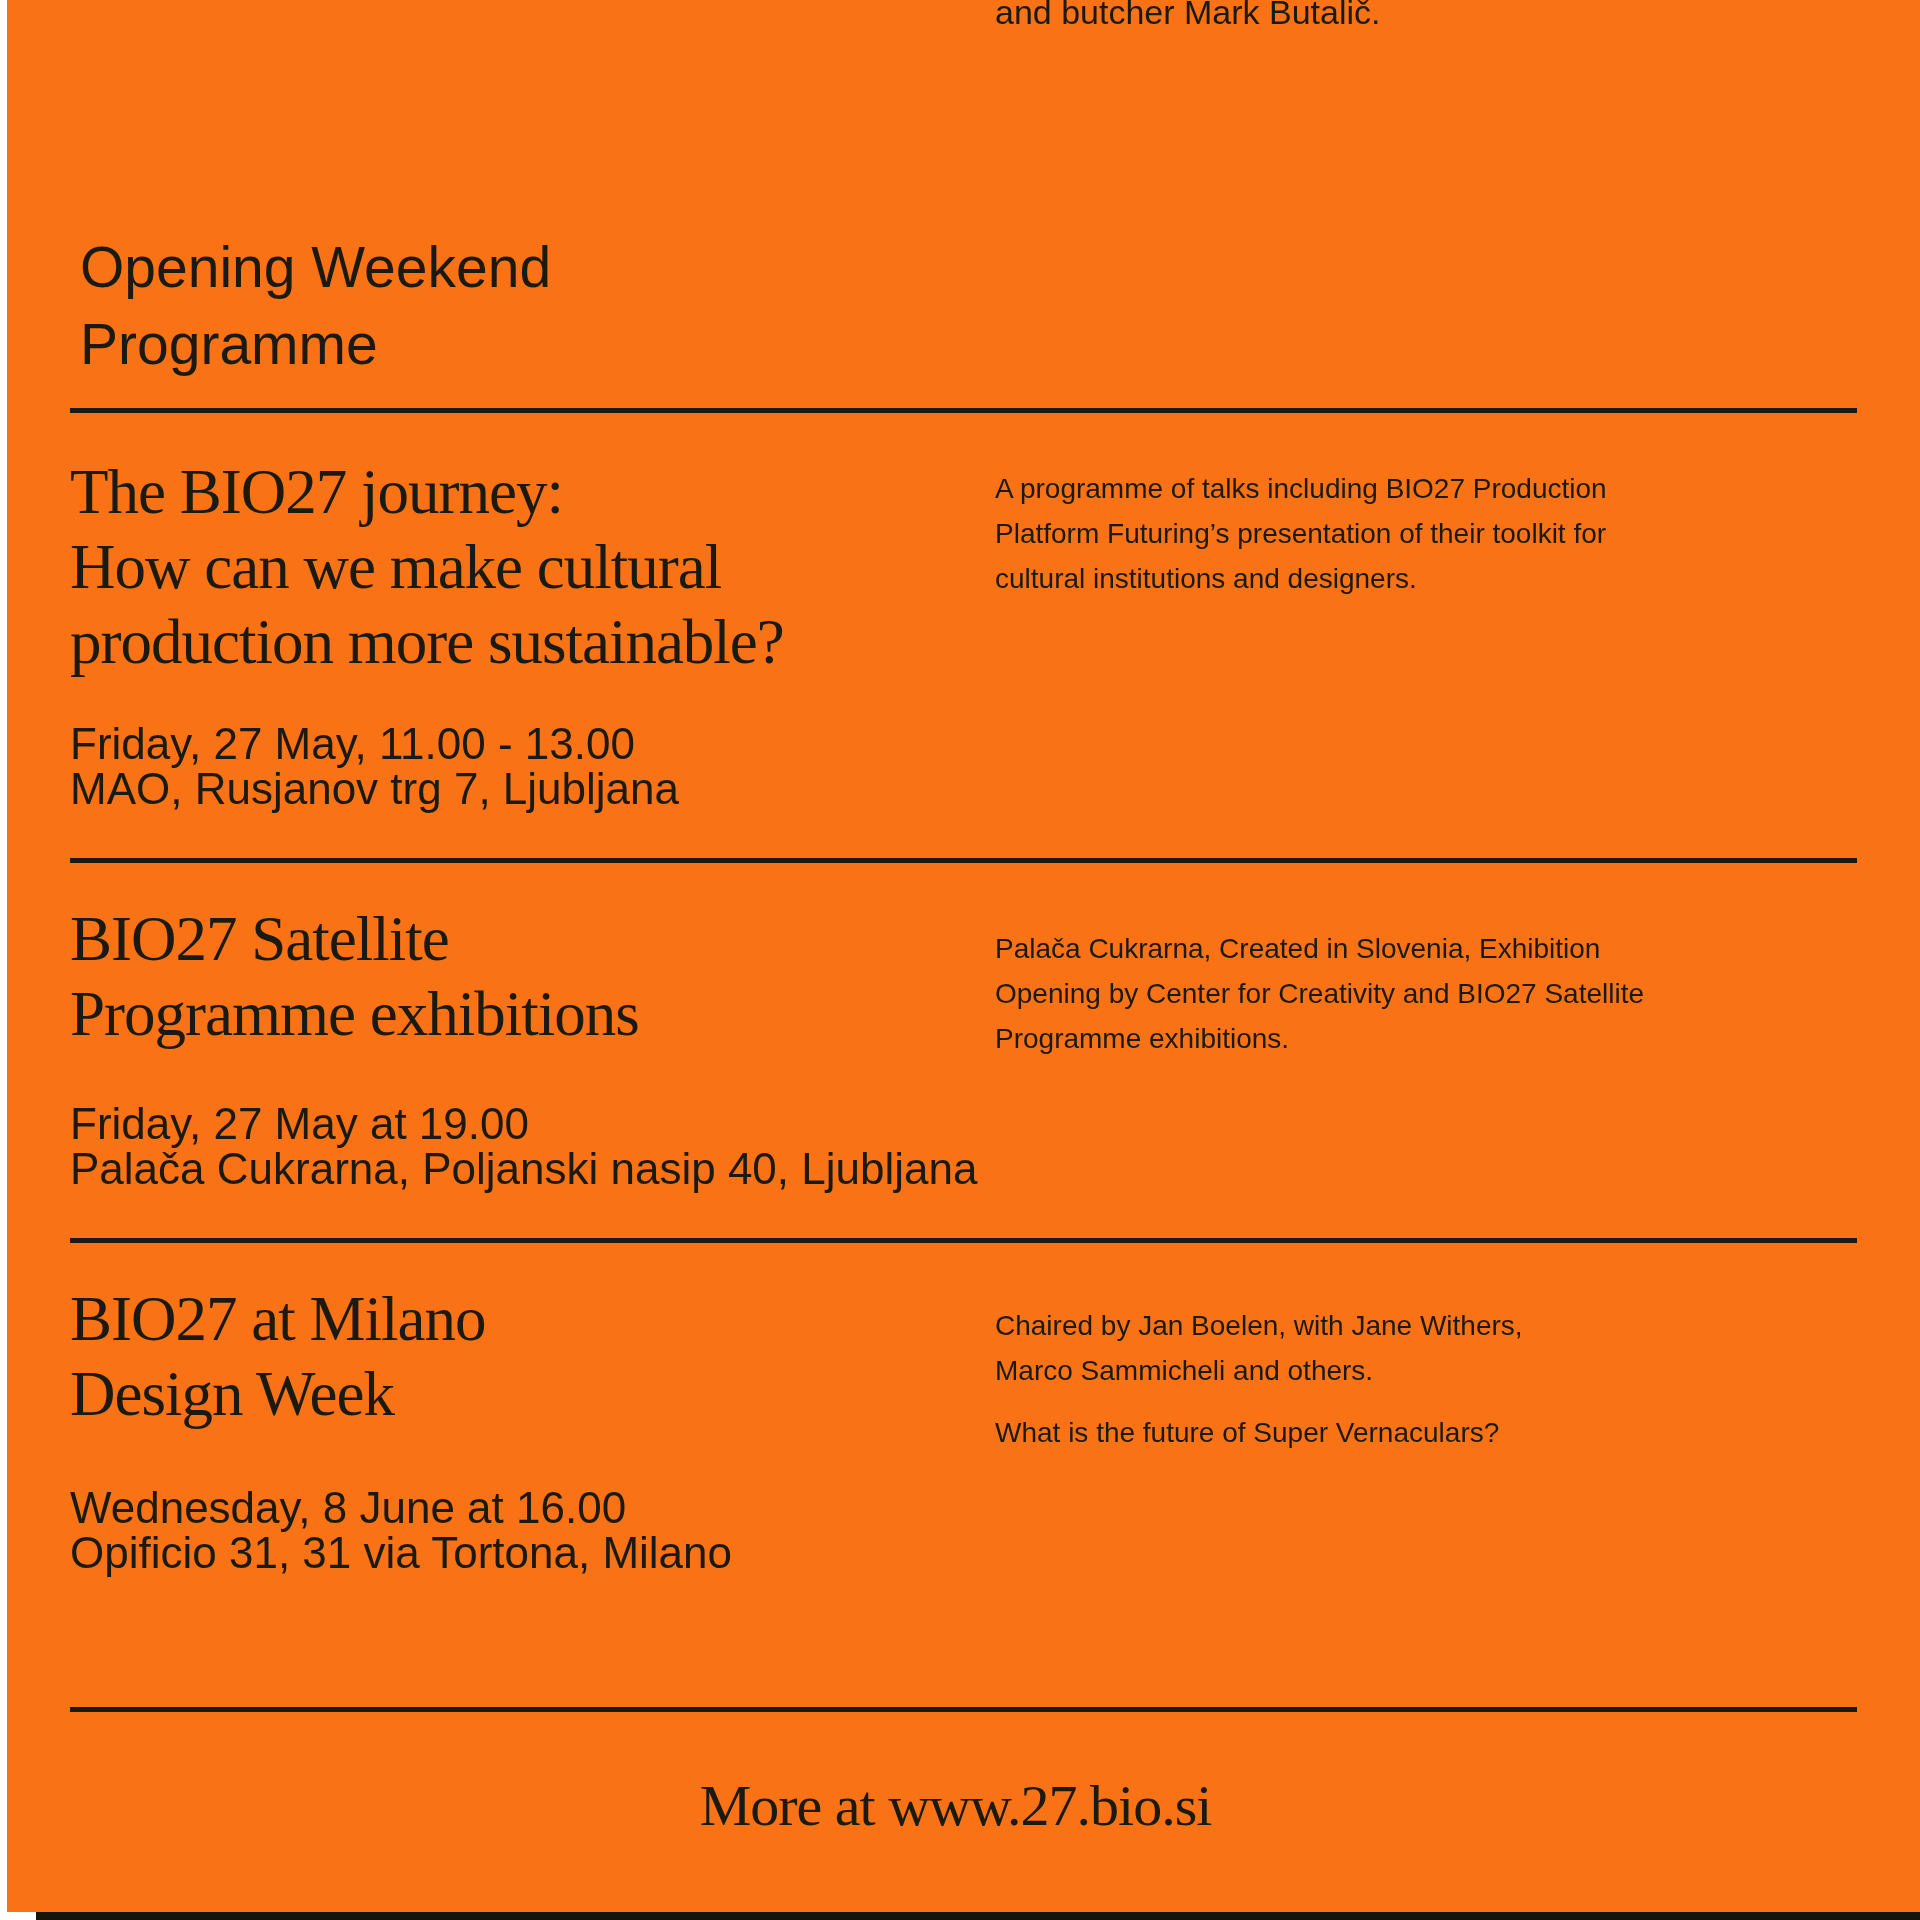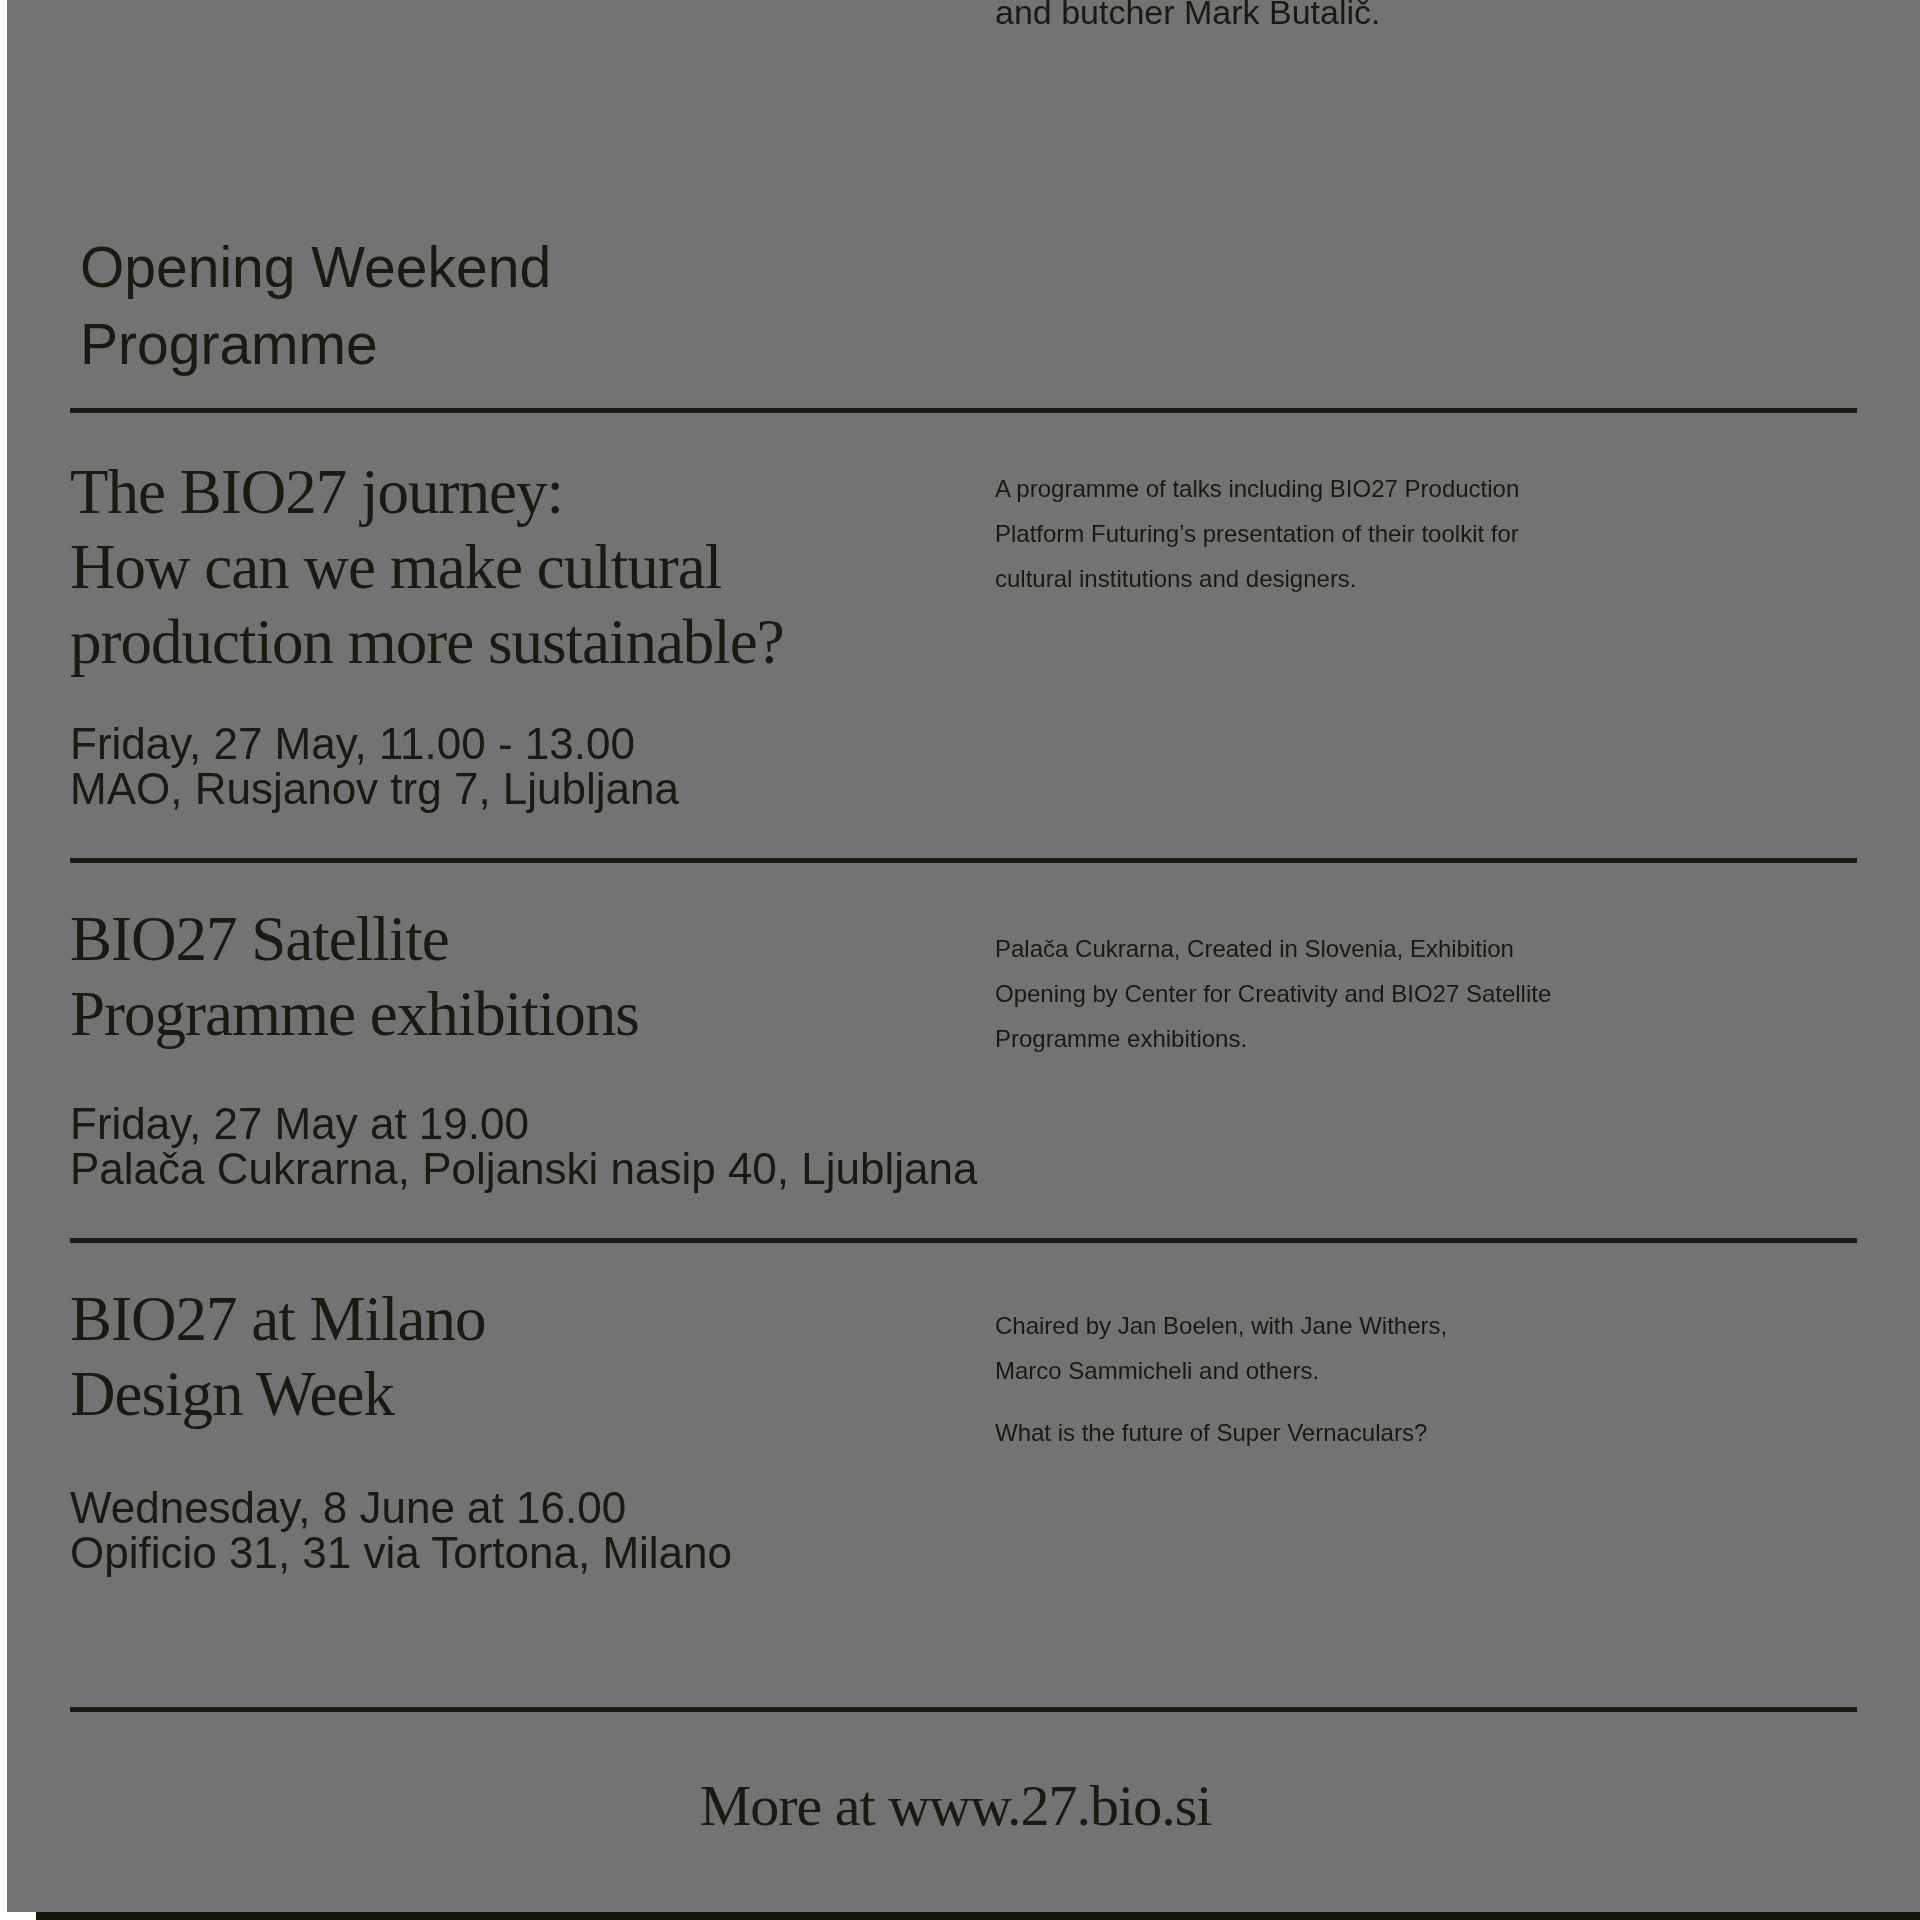--- a/index.html
+++ b/index.html
@@ -17,21 +17,21 @@
   .left-strip {
     position: absolute;
     left: 0; top: 0;
     width: 7px; height: 1920px;
     background: #ffffff;
     z-index: 3;
   }
   .poster {
     position: absolute;
     left: 7px; top: 0; right: 0; bottom: 8px;
-    background: #737373;
+    background: #f97316;
     overflow: hidden;
     z-index: 1;
   }
   .bottom-bar {
     position: absolute;
     left: 36px; right: 0; bottom: 0;
     height: 8px;
     background: #15150B;
     z-index: 2;
   }
@@ -96,21 +96,21 @@
     color: #1A1A10;
   }
   .s1 .section-meta { top: 266px; }
   .s2 .section-meta { top: 199px; }
   .s3 .section-meta { top: 203px; }
 
   .section-desc {
     position: absolute;
     left: 925px;
     width: 860px;
-    font-size: 24px;
+    font-size: 28px;
     line-height: 45px;
     color: #1A1A10;
   }
   .s1 .section-desc { top: 11px; }
   .s2 .section-desc { top: 24px; }
   .s3 .section-desc { top: 21px; }
 
   .section-desc p {
     margin: 0;
     white-space: pre-line;

